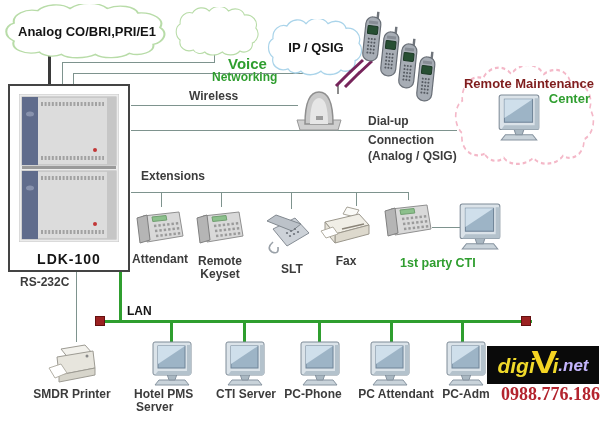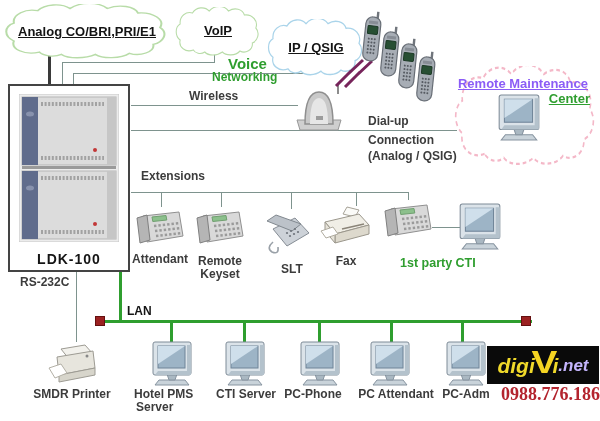--- a/index.html
+++ b/index.html
@@ -1,21 +1,21 @@
 <!DOCTYPE html>
 <html><head>
 <meta charset="utf-8">
 <style>
   html,body{margin:0;padding:0;background:#fff;}
   .canvas{position:relative;width:600px;height:421px;background:#fff;overflow:hidden;
           font-family:"Liberation Sans",sans-serif;}
   .cloud{position:absolute;}
   .cloud svg{position:absolute;left:0;top:0;width:100%;height:100%;}
   .cloud .ctext{position:absolute;width:100%;text-align:center;font-weight:bold;
-                font-size:13px;color:#141414;letter-spacing:0px;text-decoration:underline;}
+                font-size:13px;color:#141414;letter-spacing:0px;}
   .lbl{position:absolute;font-weight:bold;font-size:12px;color:#3c3c3c;
        line-height:1.15;white-space:nowrap;}
   .lbl.black{color:#141414;}
   .lbl.green{color:#2f9e2f;}
   .lbl.center{text-align:center;white-space:normal;}
   .ln{position:absolute;background:#7e938e;}
   .ln.dark{background:#3a3a3a;}
   .ln.green{background:#2f9e2f;}
   .term{position:absolute;width:10px;height:10px;background:#9b2121;border:1px solid #651010;box-sizing:border-box;}
   .dev{position:absolute;}
@@ -169,33 +169,32 @@
   <div class="cloud" style="left:2px;top:4px;width:170px;height:56px">
     <svg viewBox="0 0 200 100" preserveAspectRatio="none">
         <use href="#cloudpath" fill="#ffffff" stroke="#b8dca8" stroke-width="2.4" vector-effect="non-scaling-stroke"></use>
       </svg>
     <div class="ctext" style="top:20px">Analog CO/BRI,PRI/E1</div>
   </div>
   <div class="cloud" style="left:174px;top:7px;width:88px;height:50px">
     <svg viewBox="0 0 200 100" preserveAspectRatio="none">
         <use href="#cloudpath" fill="#ffffff" stroke="#b8dca8" stroke-width="2.4" vector-effect="non-scaling-stroke"></use>
       </svg>
-    <div class="ctext" style="top:16px">VoIP</div>
   </div>
   <div class="cloud" style="left:266px;top:19px;width:100px;height:58px">
     <svg viewBox="0 0 200 100" preserveAspectRatio="none">
         <use href="#cloudpath" fill="#ffffff" stroke="#aad4ea" stroke-width="2.4" vector-effect="non-scaling-stroke"></use>
       </svg>
     <div class="ctext" style="top:21px">IP / QSIG</div>
   </div>
   <div class="cloud" style="left:452px;top:66px;width:148px;height:102px">
     <svg viewBox="0 0 200 100" preserveAspectRatio="none">
         <use href="#cloudpath" fill="#ffffff" stroke="#f4b8c8" stroke-width="2.2" stroke-dasharray="5 4" vector-effect="non-scaling-stroke"></use>
       </svg>
-    <div class="ctext" style="top:10px;color:#8b5cf6;text-align:center;padding-right:6px;box-sizing:border-box">Remote Maintenance</div>
+    <div class="ctext" style="top:10px;color:#7f1d1d;text-align:right;padding-right:6px;box-sizing:border-box">Remote Maintenance</div>
     <div class="ctext" style="top:25px;color:#2f9e2f;text-align:right;padding-right:10px;box-sizing:border-box">Center</div>
     <svg class="dev" style="left:44px;top:27px;width:46px;height:48px;position:absolute">
         <use href="#sym-monitor"></use>
       </svg>
   </div>
 
   <div class="pbx">
     <svg class="cab">
         <use href="#sym-cabinet"></use>
       </svg>

